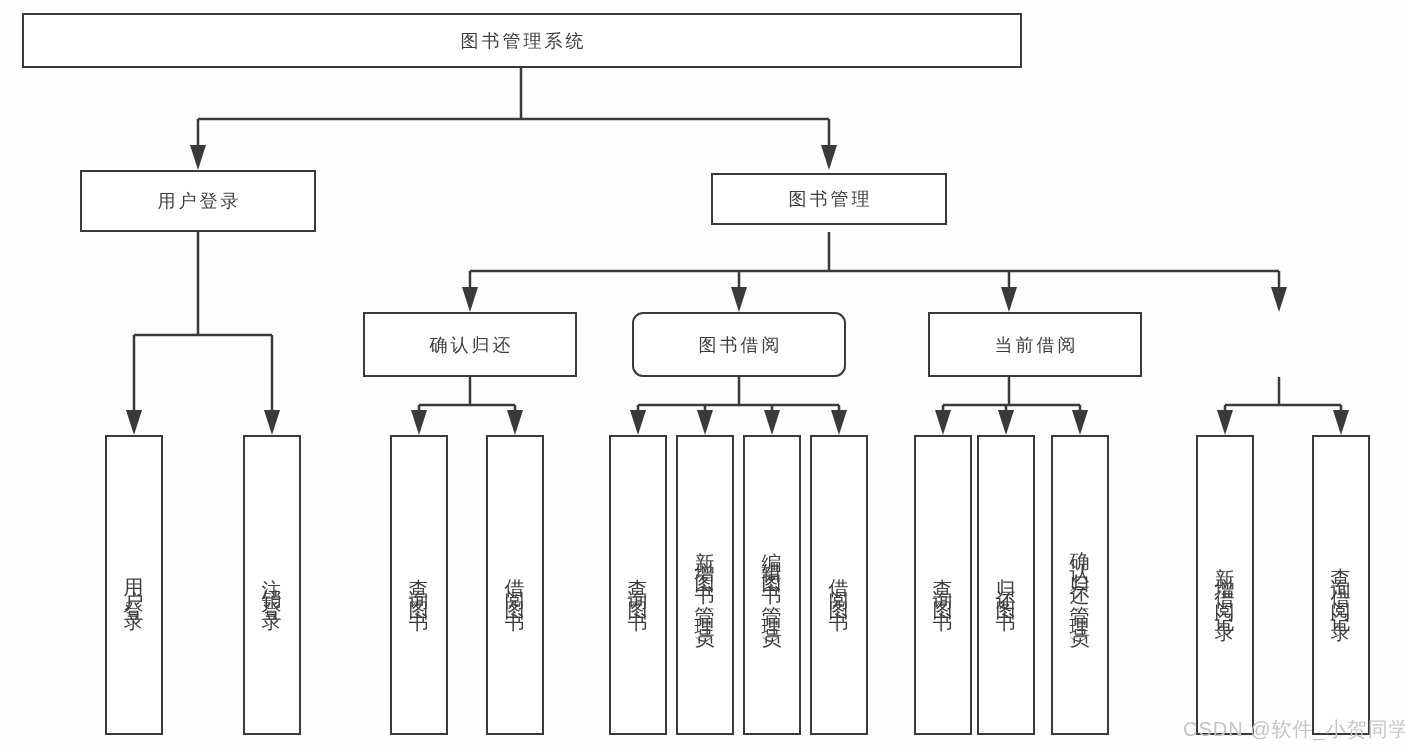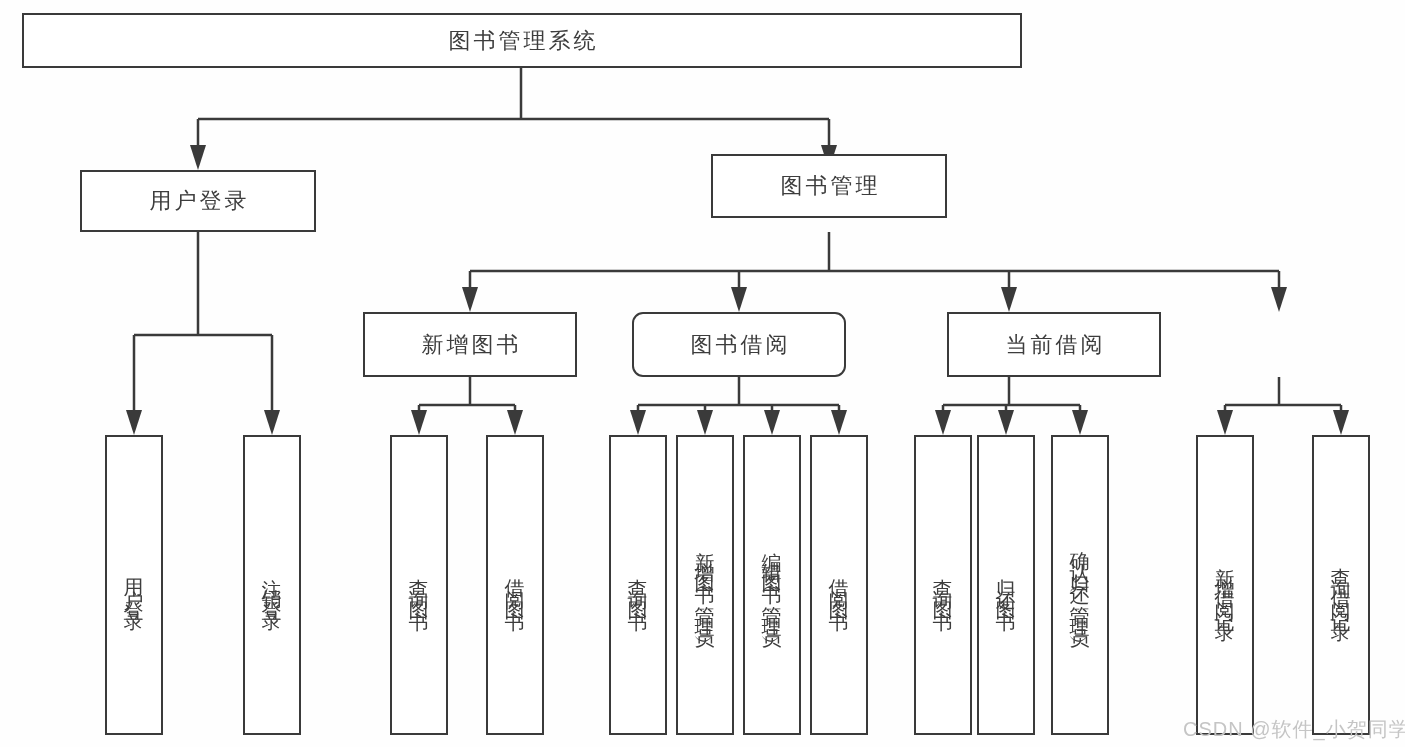--- a/index.html
+++ b/index.html
@@ -26,32 +26,32 @@
     box-sizing: border-box;
     background: #ffffff;
     border: 2.5px solid #3a3a3a;
     display: flex;
     align-items: center;
     justify-content: center;
     color: #3d3d3d;
     z-index: 2;
   }
   .hlabel {
-    font-size: 22px;
+    font-size: 18px;
     letter-spacing: 3px;
     white-space: nowrap;
     text-indent: 3px;
   }
   .root-box  { left: 22px;  top: 13px;  width: 1000px; height: 55px; }
   .l2-login  { left: 80px;  top: 170px; width: 236px;  height: 62px; }
-  .l2-mgmt   { left: 711px; top: 154px; width: 236px;  height: 64px; align-items: center; }
+  .l2-mgmt   { left: 711px; top: 173px; width: 236px;  height: 52px; align-items: center; }
   .l3 { top: 312px; width: 214px; height: 65px; }
   .l3-recommend { left: 363px;  }
   .l3-borrow    { left: 632px; border-radius: 11px;  }
-  .l3-current   { left: 947px;  }
+  .l3-current   { left: 928px;  }
   .l3-records   { left: 1172px; }
   .leaf {
     top: 435px;
     width: 58px;
     height: 300px;
   }
   .vlabel {
     writing-mode: vertical-rl;
     text-orientation: mixed;
     font-size: 20px;
@@ -126,21 +126,21 @@
   </div>
 
   <div class="node l2-login">
     <span class="hlabel">用户登录</span>
   </div>
   <div class="node l2-mgmt">
     <span class="hlabel">图书管理</span>
   </div>
 
   <div class="node l3 l3-recommend">
-    <span class="hlabel">新增图书</span>
+    <span class="hlabel">确认归还</span>
   </div>
   <div class="node l3 l3-borrow">
     <span class="hlabel">图书借阅</span>
   </div>
   <div class="node l3 l3-current">
     <span class="hlabel">当前借阅</span>
   </div>
 
   <div class="node leaf leaf-a1">
     <span class="vlabel">用户登录</span>

